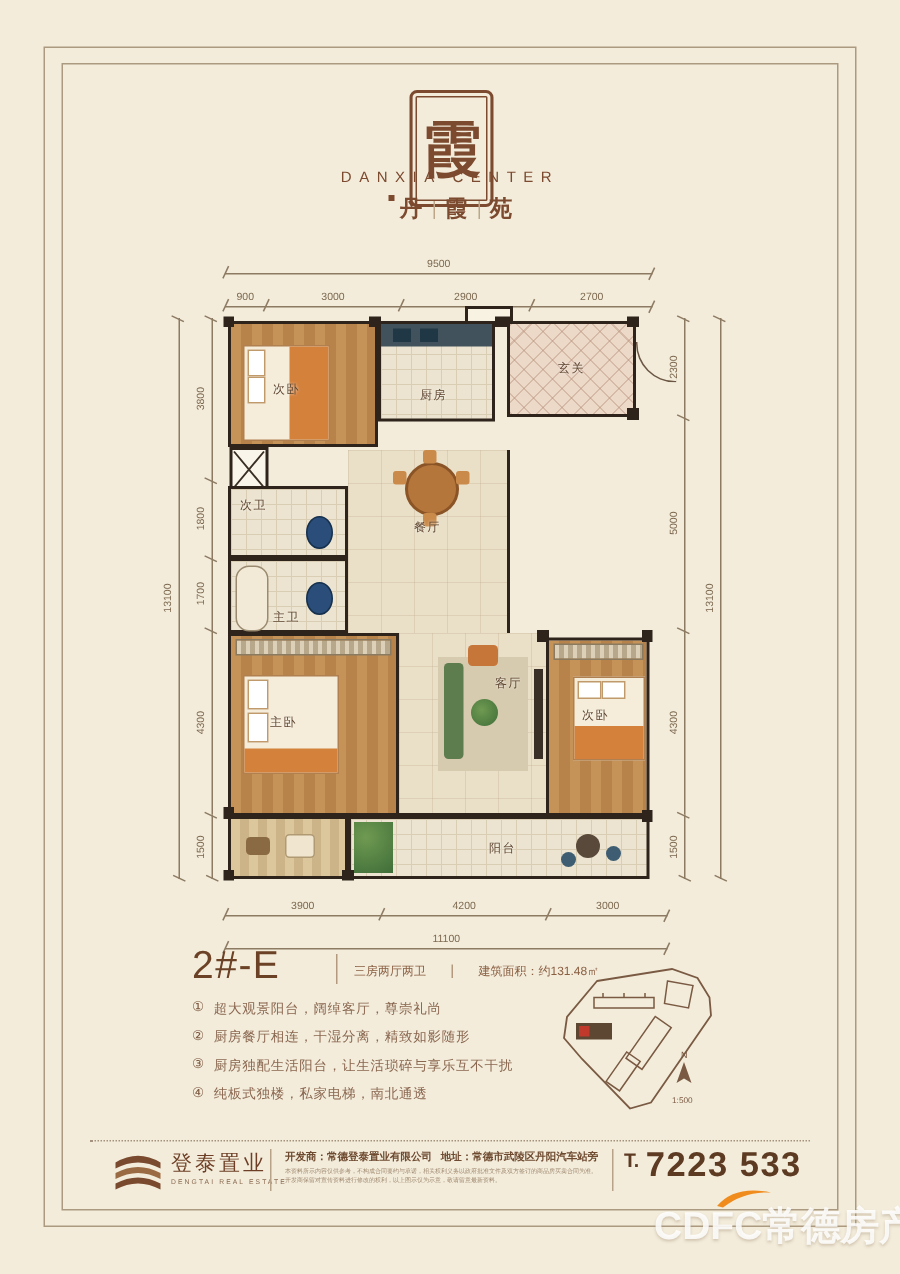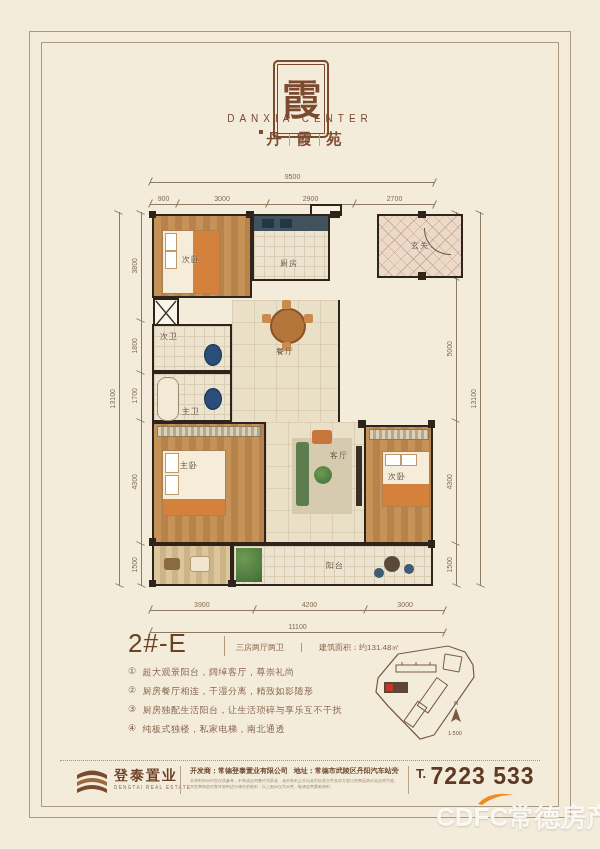--- a/index.html
+++ b/index.html
@@ -32,40 +32,40 @@
   .dimv .seg span{writing-mode:vertical-rl;transform:rotate(180deg);font-size:7px;color:#7d6950;margin-right:2px;}
   .dimv .seg::before,.dimv::after{content:'';position:absolute;right:-4px;width:9px;height:1px;background:#8d7a62;transform:rotate(25deg);}
   .dimv .seg::before{top:0;}
   .dimv::after{bottom:0;right:-4px;}
   
   .room{position:absolute;border:2px solid #2e241c;box-sizing:border-box;}
   .lbl{position:absolute;font-size:8px;color:#5f4630;letter-spacing:1px;text-shadow:0 0 2px rgba(255,255,255,.85);white-space:nowrap;}
   .wood{background-image:repeating-linear-gradient(90deg,#c59257 0 7px,#b8834a 7px 14px);}
   .wood2{background-image:repeating-linear-gradient(90deg,#dcc69c 0 6px,#cdb488 6px 12px);}
   .tile{background-color:#ece4d0;background-image:linear-gradient(#d9cdb4 1px,transparent 1px),linear-gradient(90deg,#d9cdb4 1px,transparent 1px);background-size:10px 10px;}
-  .pinktile{background-color:#ecd9c8;background-image:repeating-linear-gradient(45deg,rgba(180,140,120,.4) 0 1px,transparent 1px 9px),repeating-linear-gradient(-45deg,rgba(180,140,120,.4) 0 1px,transparent 1px 9px);margin-left:39px;}
+  .pinktile{background-color:#ecd9c8;background-image:repeating-linear-gradient(45deg,rgba(180,140,120,.4) 0 1px,transparent 1px 9px),repeating-linear-gradient(-45deg,rgba(180,140,120,.4) 0 1px,transparent 1px 9px);}
   .beige{background-color:#eae0c8;background-image:linear-gradient(rgba(190,170,140,.3) 1px,transparent 1px),linear-gradient(90deg,rgba(190,170,140,.3) 1px,transparent 1px);background-size:22px 22px;}
   .pier{position:absolute;background:#2e241c;}
   .bed{position:absolute;background:#f5ecd9;border:1px solid #b08050;}
   .blanket{position:absolute;background:#d4813c;}
   .pillow{position:absolute;background:#fff;border:1px solid #c09a6a;}
   .fixture{position:absolute;background:#2a4d79;border:1px solid #16304e;border-radius:50%;}
   .hatch{position:absolute;background:repeating-linear-gradient(90deg,#ddd0b8 0 3px,#b7a88c 3px 6px);border:1px solid #8a7a60;}
   .plant{position:absolute;border-radius:50%;background:radial-gradient(circle at 40% 40%,#6f9a52,#3f6d38);}
   
   .unit-code{left:128px;top:628px;font-size:26px;font-weight:normal;color:#6b4226;letter-spacing:1px;}
   .unit-div{left:224px;top:636px;width:1px;height:20px;background:#b39a7e;}
   .unit-spec{left:236px;top:642px;font-size:8px;color:#8a5f42;display:flex;align-items:center;gap:17px;}
   .unit-spec .vd{width:1px;height:9px;background:#b39a7e;}
   .features{left:128px;top:666px;}
   .feat{display:flex;align-items:flex-start;height:19px;font-size:9px;color:#8a6750;letter-spacing:.5px;}
   .feat .mk{color:#7d5940;margin-right:6px;font-size:9px;}
   
   .dotline{left:60px;top:760px;width:480px;border-top:1px dotted #a5927c;}
-  .brand-cn{left:114px;top:767px;font-size:14px;font-weight:bold;letter-spacing:2px;color:#6e3f26;}
+  .brand-cn{left:114px;top:767px;font-size:14px;font-weight:normal;letter-spacing:2px;color:#6e3f26;}
   .brand-en{left:114px;top:785px;font-size:4.5px;letter-spacing:1.4px;color:#8a6a50;}
   .fdiv{position:absolute;width:1px;background:#b8a288;}
   .devline{left:190px;top:766px;font-size:7px;font-weight:bold;color:#6e4a30;white-space:nowrap;}
   .fineprint{left:190px;top:778px;width:212px;font-size:4px;line-height:6px;color:#a08a70;}
   .phone{left:416px;top:763px;color:#5d3a22;white-space:nowrap;}
   .phone .t{font-size:13px;font-weight:bold;vertical-align:6px;}
   .phone .num{font-size:23px;font-weight:bold;letter-spacing:1px;}
   
   .wm{left:436px;top:800px;font-size:26px;font-weight:bold;color:rgba(255,255,255,.85);
       text-shadow:0 1px 2px rgba(170,150,125,.45);z-index:9;white-space:nowrap;}
@@ -206,21 +206,21 @@
   <div class="abs" style="left:50px;top:42px;width:9px;height:9px;background:#c98a4a;border-radius:2px;"></div>
   <span class="lbl" style="left:44px;top:46px;">餐厅</span>
 </div>
 <div class="room wood" style="left:152px;top:422px;width:114px;height:122px;">
   <div class="hatch" style="left:3px;top:2px;width:102px;height:9px;"></div>
   <div class="bed" style="left:8px;top:26px;width:62px;height:64px;">
     <div class="pillow" style="left:2px;top:2px;width:12px;height:18px;"></div>
     <div class="pillow" style="left:2px;top:24px;width:12px;height:18px;"></div>
     <div class="blanket" style="right:0;bottom:0;width:62px;height:16px;"></div>
   </div>
-  <span class="lbl" style="left:26px;top:36px;">主卧</span>
+  <span class="lbl" style="left:26px;top:52px;">主卧</span>
 </div>
 <div class="room wood2" style="left:152px;top:544px;width:80px;height:42px;">
   <div class="abs" style="left:10px;top:12px;width:16px;height:12px;background:#8a6a42;border-radius:3px;"></div>
   <div class="abs" style="left:36px;top:10px;width:18px;height:14px;background:#f0e6cf;border:1px solid #b09a74;border-radius:3px;"></div>
 </div>
 <div class="room beige" style="left:266px;top:422px;width:98px;height:122px;border-width:0 0 2px 0;">
   <div class="abs" style="left:26px;top:16px;width:60px;height:76px;background:#d6caaf;"></div>
   <div class="abs" style="left:30px;top:20px;width:13px;height:64px;background:#5e7d4e;border-radius:3px;"></div>
   <div class="abs" style="left:46px;top:8px;width:20px;height:14px;background:#c7763a;border-radius:3px;"></div>
   <div class="abs" style="left:90px;top:24px;width:6px;height:60px;background:#3a2f26;"></div>

